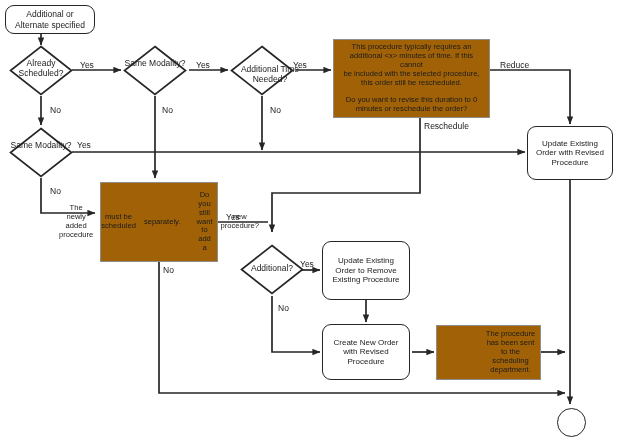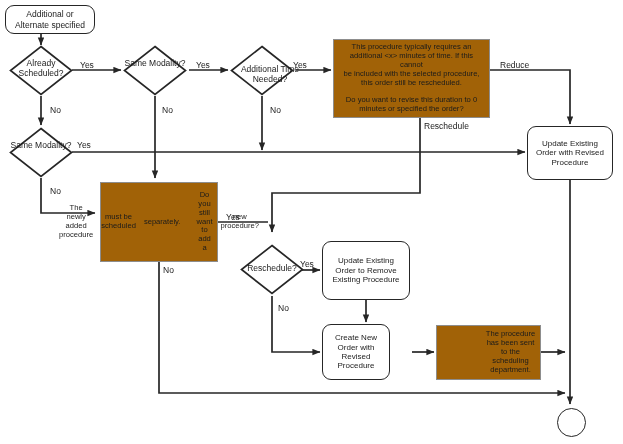--- a/index.html
+++ b/index.html
@@ -99,51 +99,51 @@
     <svg width="64" height="51" viewBox="0 0 64 51">
       <polygon points="32,1.5 62.5,25.5 32,49.5 1.5,25.5" fill="#fff" stroke="#262626" stroke-width="1.7"></polygon>
     </svg>
     <span class="dlabel" style="top:14px;">Same Modality?</span>
   </div>
 
   <div class="diamond" style="left:240px;top:244px;width:64px;height:51px;">
     <svg width="64" height="51" viewBox="0 0 64 51">
       <polygon points="32,1.5 62.5,25.5 32,49.5 1.5,25.5" fill="#fff" stroke="#262626" stroke-width="1.7"></polygon>
     </svg>
-    <span class="dlabel" style="top:20px;">Reschedule?</span>
+    <span class="dlabel" style="top:20px;">Additional?</span>
   </div>
 
   <div class="node msgbox" style="left:333px;top:39px;width:157px;height:79px;font-size:7.6px;flex-direction:column;">
     <span class="txt">This procedure typically requires an</span>
     <span class="txt">additional &lt;x&gt; minutes of time. If this cannot</span>
     <span class="txt">be included with the selected procedure,</span>
     <span class="txt">this order still be rescheduled.</span>
     <span class="txt" style="height:8px;"></span>
     <span class="txt">Do you want to revise this duration to 0</span>
-    <span class="txt">minutes or specified the order?</span>
+    <span class="txt">minutes or reschedule the order?</span>
   </div>
 
   <div class="node msgbox" style="left:100px;top:182px;width:118px;height:80px;font-size:7.6px;flex-direction:row;">
     <span class="txt">The newly added procedure</span>
     <span class="txt">must be scheduled</span>
     <span class="txt">separately.</span>
     <span class="txt" style="height:9px;"></span>
     <span class="txt">Do you still want to add a</span>
     <span class="txt">new procedure?</span>
   </div>
 
   <div class="node rounded" style="left:527px;top:126px;width:86px;height:54px;font-size:8px;">
     <span class="txt">Update Existing Order with Revised Procedure</span>
   </div>
 
   <div class="node rounded" style="left:322px;top:241px;width:88px;height:59px;font-size:8px;">
     <span class="txt">Update Existing Order to Remove Existing Procedure</span>
   </div>
 
-  <div class="node rounded" style="left:322px;top:324px;width:68px;height:56px;font-size:8px;">
+  <div class="node rounded" style="left:322px;top:324px;width:88px;height:56px;font-size:8px;">
     <span class="txt">Create New Order with Revised Procedure</span>
   </div>
 
   <div class="node msgbox" style="left:436px;top:325px;width:105px;height:55px;font-size:7.6px;flex-direction:column;padding-left:44px;">
     <span class="txt">The procedure has been sent</span>
     <span class="txt">to the scheduling department.</span>
   </div>
 
   <div class="term" style="left:557px;top:408px;width:27px;height:27px;"></div>
 

